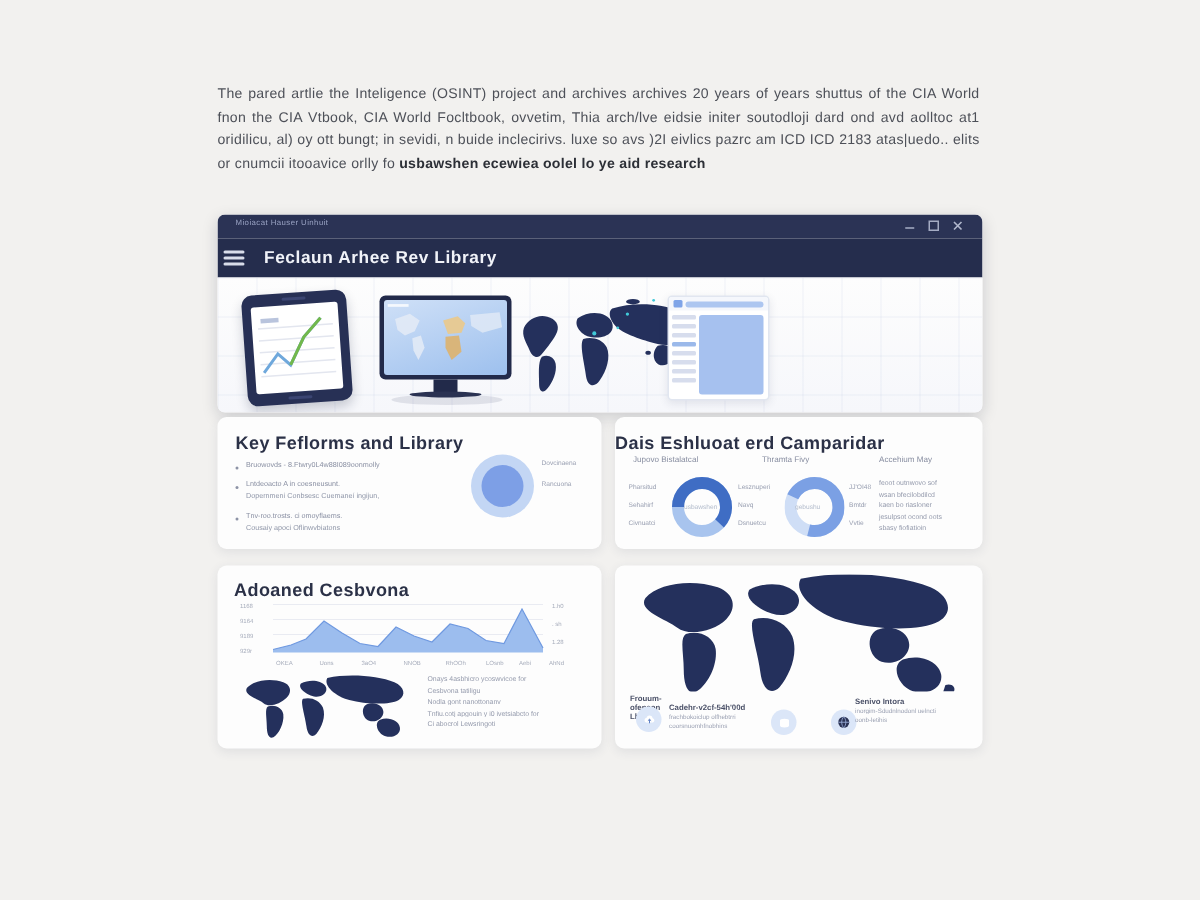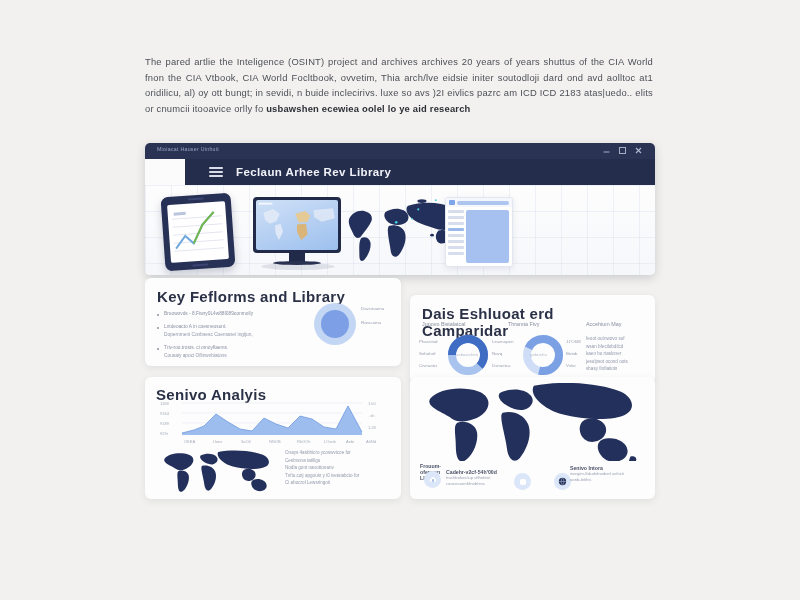--- a/index.html
+++ b/index.html
@@ -29,21 +29,21 @@
   }
   #titlebar .tlabel{
     position:absolute;left:12px;top:3px;font-size:5.2px;color:#9aa3c4;
     letter-spacing:.3px;filter:blur(.3px);
   }
   .wctl{position:absolute;top:3px;width:9px;height:9px;opacity:.75;}
   .wctl svg{display:block;}
   
   #appheader{
     height:26px;background:#252d4d;display:flex;align-items:center;
-    padding-left:24px;position:relative;margin-left:40px;
+    padding-left:4px;position:relative;
   }
   #burger{width:14px;height:10px;display:flex;flex-direction:column;
     justify-content:space-between;cursor:pointer;}
   #burger i{display:block;height:1.6px;background:#d9ddea;border-radius:1px;}
   #apptitle{
     margin-left:13px;color:#f0f2f8;font-size:11.5px;font-weight:bold;
     letter-spacing:.4px;filter:blur(.3px);
   }
   
   #hero{position:absolute;left:0;top:42px;width:510px;height:90px;
@@ -83,24 +83,24 @@
   #mock .mhead .bar{flex:1;height:4px;border-radius:2px;background:#adc6f0;}
   #mock .mbody{display:flex;height:59px;}
   #mock .mside{width:16px;padding:3px 2px;display:flex;flex-direction:column;gap:3px;}
   #mock .mside i{display:block;height:3px;border-radius:1px;background:#d7dded;}
   #mock .mside i.on{background:#9bb9ea;}
   #mock .mmain{flex:1;margin:3px 3px 3px 0;background:#a6c1ef;border-radius:2px;}
   
   .card{position:absolute;background:#fdfdfd;border-radius:6px;
     box-shadow:0 2px 7px rgba(40,50,85,.09);box-sizing:border-box;}
   #card-features{left:145px;top:278px;width:256px;height:88px;padding:10px 12px;}
-  #card-dataset {left:410px;top:278px;width:245px;height:88px;padding:10px 12px;margin-top:17px;}
+  #card-dataset {left:410px;top:278px;width:245px;height:88px;padding:10px 0;}
   #card-analytics{left:145px;top:377px;width:256px;height:122px;padding:9px 11px;}
   #card-global  {left:410px;top:377px;width:245px;height:122px;padding:8px 10px;}
-  .card-title{font-size:15px;font-weight:bold;color:#2b3147;
+  .card-title{font-size:12px;font-weight:bold;color:#2b3147;
     letter-spacing:.3px;filter:blur(.3px);}
   .bul{display:flex;gap:5px;margin-top:5px;}
   .bul .dt{width:2px;height:2px;border-radius:50%;background:#8d93a6;margin-top:4px;flex:0 0 auto;}
   .bul .tx{font-size:4.8px;line-height:8px;color:#8a90a3;filter:blur(.3px);}
   .sub{font-size:4.8px;line-height:8px;color:#9097a9;margin-left:7px;filter:blur(.3px);}
   .lgd{position:absolute;font-size:4.4px;color:#9aa0b2;filter:blur(.3px);white-space:nowrap;}
   .axl{position:absolute;font-size:4px;color:#a6acbb;filter:blur(.3px);white-space:nowrap;}
   .colhead{font-size:5.4px;color:#878da0;filter:blur(.3px);}
   .listline{font-size:4.6px;line-height:7.6px;color:#949aac;filter:blur(.3px);}
   
@@ -287,21 +287,21 @@
   <div style="position:absolute;left:176px;top:40px;width:62px">
     <div class="listline">feoot outnwovo sof</div>
     <div class="listline">wsan bfecilobdilcd</div>
     <div class="listline">kaen bo riasloner</div>
     <div class="listline">jesulpsot ocond oots</div>
     <div class="listline">sbasy fiofiatioin</div>
   </div>
 </div>
 
 <div class="card" id="card-analytics">
-  <div class="card-title">Senivo Analyis</div>
+  <div class="card-title">Adoaned Cesbvona</div>
 
   <div style="position:absolute;left:11px;top:24px;width:234px;height:38px">
     <svg width="234" height="38" viewBox="0 0 234 38" preserveAspectRatio="none">
       <line x1="26" y1="2" x2="206" y2="2" stroke="#e6e9f1" stroke-width=".6"></line>
       <line x1="26" y1="12" x2="206" y2="12" stroke="#e6e9f1" stroke-width=".6"></line>
       <line x1="26" y1="22" x2="206" y2="22" stroke="#e6e9f1" stroke-width=".6"></line>
       <line x1="26" y1="32" x2="206" y2="32" stroke="#e6e9f1" stroke-width=".6"></line>
       <path d="M26,32 L38,29 L48,25 L60,13 L72,21 L84,28 L96,30 L108,17 L120,23 L132,27 L144,15 L156,18 L168,26 L180,28 L192,5 L206,31 L206,34 L26,34 Z" fill="#9cbdee"></path>
       <path d="M26,32 L38,29 L48,25 L60,13 L72,21 L84,28 L96,30 L108,17 L120,23 L132,27 L144,15 L156,18 L168,26 L180,28 L192,5 L206,31" fill="none" stroke="#6f99e0" stroke-width=".8"></path>
     </svg>

